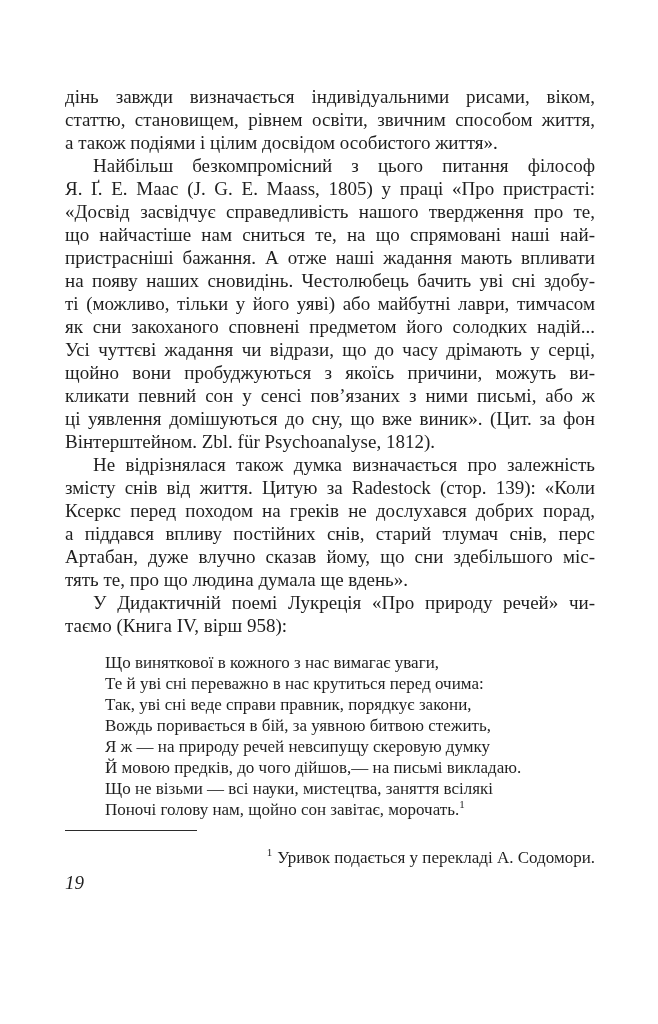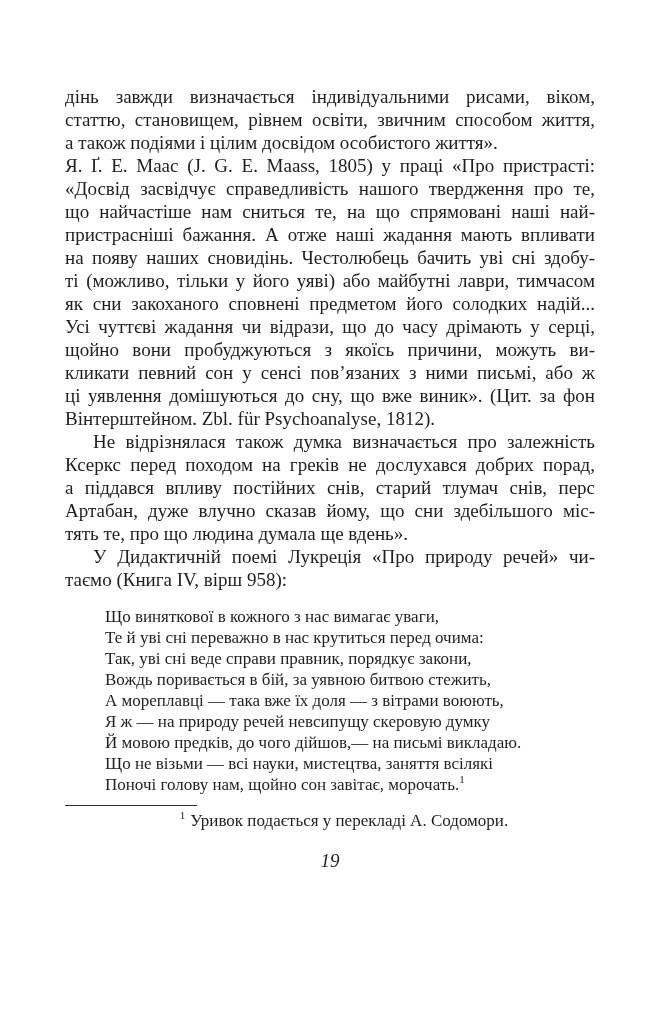--- a/index.html
+++ b/index.html
@@ -50,73 +50,74 @@
     line-height: 0;
   }
   
   .footnote-rule {
     margin-top: 10px;
     width: 132px;
     height: 0;
     border-top: 1.5px solid #2b2b2b;
   }
   .footnote {
-    margin-top: 4px;
+    margin-top: 16px;
     font-size: 17px;
     line-height: 21px;
     text-indent: 28px;
-    text-align: center;
+    text-align: right;
   }
   .footnote sup {
     margin-right: 5px;
   }
   .page-number {
-    margin-top: 18px;
-    text-align: center;
+    margin-top: 3px;
+    text-align: left;
     font-style: italic;
     font-size: 19px;
     line-height: 23px;
   }
 </style>
 </head>
 <body>
 
 <div class="page">
 
   <div class="bodytext">
       <div class="line">дінь завжди визначається індивідуальними рисами, віком,</div>
       <div class="line">статтю, становищем, рівнем освіти, звичним способом життя,</div>
       <div class="line para-last">а також подіями і цілим досвідом особистого життя».</div>
+      <div class="line indent-first">Найбільш безкомпромісний з цього питання філософ</div>
       <div class="line">Я. Ґ. Е. Маас (J. G. E. Maass, 1805) у праці «Про пристрасті:</div>
       <div class="line">«Досвід засвідчує справедливість нашого твердження про те,</div>
       <div class="line">що найчастіше нам сниться те, на що спрямовані наші най-</div>
       <div class="line">пристрасніші бажання. А отже наші жадання мають впливати</div>
       <div class="line">на появу наших сновидінь. Честолюбець бачить уві сні здобу-</div>
       <div class="line">ті (можливо, тільки у його уяві) або майбутні лаври, тимчасом</div>
       <div class="line">як сни закоханого сповнені предметом його солодких надій...</div>
       <div class="line">Усі чуттєві жадання чи відрази, що до часу дрімають у серці,</div>
       <div class="line">щойно вони пробуджуються з якоїсь причини, можуть ви-</div>
       <div class="line">кликати певний сон у сенсі пов’язаних з ними письмі, або ж</div>
       <div class="line">ці уявлення домішуються до сну, що вже виник». (Цит. за фон</div>
       <div class="line para-last">Вінтерштейном. Zbl. für Psychoanalyse, 1812).</div>
       <div class="line indent-first">Не відрізнялася також думка визначається про залежність</div>
+      <div class="line">змісту снів від життя. Цитую за Radestock (стор. 139): «Коли</div>
       <div class="line">Ксеркс перед походом на греків не дослухався добрих порад,</div>
       <div class="line">а піддався впливу постійних снів, старий тлумач снів, перс</div>
       <div class="line">Артабан, дуже влучно сказав йому, що сни здебільшого міс-</div>
       <div class="line para-last">тять те, про що людина думала ще вдень».</div>
       <div class="line indent-first">У Дидактичній поемі Лукреція «Про природу речей» чи-</div>
       <div class="line para-last">таємо (Книга IV, вірш 958):</div>
     </div>
 
   <div class="poem">
       <div class="poem-line">Що виняткової в кожного з нас вимагає уваги,</div>
       <div class="poem-line">Те й уві сні переважно в нас крутиться перед очима:</div>
       <div class="poem-line">Так, уві сні веде справи правник, порядкує закони,</div>
       <div class="poem-line">Вождь поривається в бій, за уявною битвою стежить,</div>
-      <div class="poem-line">А мореплавці — така вже їх доля — з вітрами воюють,</div>
       <div class="poem-line">Я ж — на природу речей невсипущу скеровую думку</div>
       <div class="poem-line">Й мовою предків, до чого дійшов,— на письмі викладаю.</div>
       <div class="poem-line">Що не візьми — всі науки, мистецтва, заняття всілякі</div>
       <div class="poem-line">Поночі голову нам, щойно сон завітає, морочать.<sup>1</sup></div>
     </div>
 
   <div class="footnote-rule"></div>
 
   <div class="footnote"><sup>1</sup><span>Уривок подається у перекладі А. Содомори.</span></div>
 

